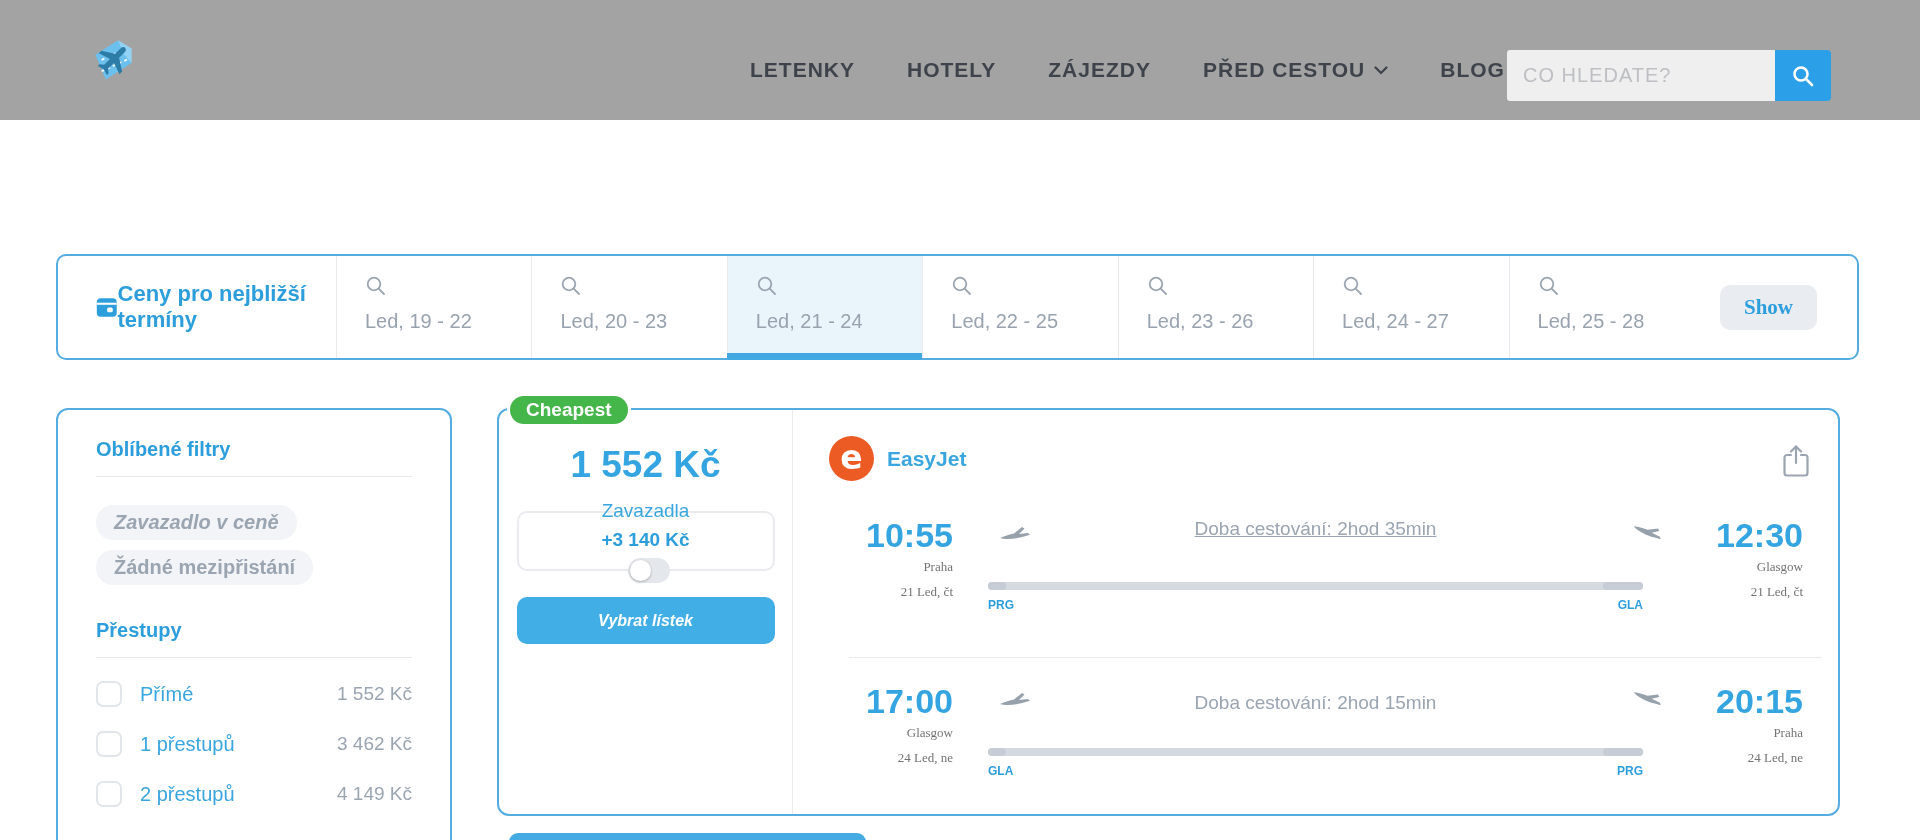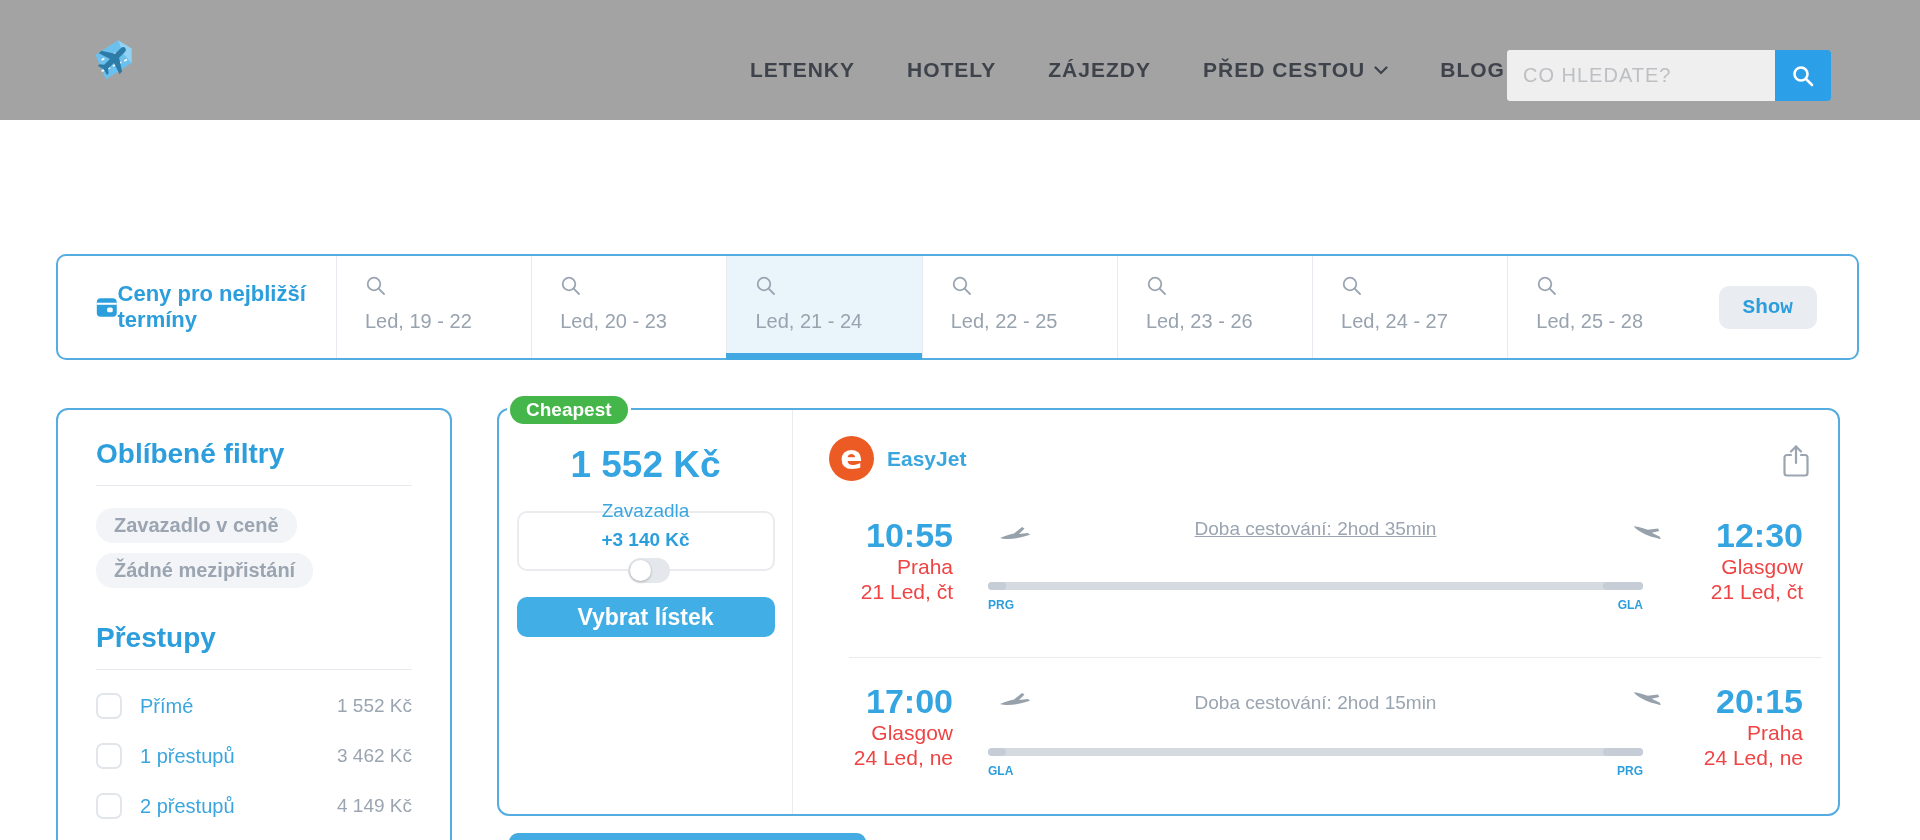--- a/index.html
+++ b/index.html
@@ -26,30 +26,30 @@
     border:2px solid #55ACE0; border-radius:10px; background:#fff; display:flex; align-items:stretch; }
   #datebar-label { width:278px; display:flex; align-items:center; padding-left:38px; flex:none; }
   #datebar-label .title { color:#2D9EDC; font-size:22px; font-weight:700; }
   .date-tab { flex:1; position:relative; border-left:1px solid #E6EAEE; padding:19px 0 17px 28px; cursor:pointer; }
   .date-tab .tab-label { display:block; margin-top:9px; font-size:20px; color:#98A3AF; }
   .date-tab.selected { background:#EAF4FB; }
   .date-tab.selected::after { content:""; position:absolute; left:-1px; right:0; bottom:-2px; height:7px;
     background:#41A8E1; border-radius:0 0 3px 3px; }
   #show-btn { align-self:center; flex:none; margin:0 40px 0 16px; padding:10px 24px; background:#E9EDF1;
     border:none; border-radius:10px; color:#2D9EDC; font-size:21px; font-weight:700; cursor:pointer;
-    font-family:Liberation Mono, monospace; }
+    font-family:Liberation Serif, serif; }
 
   
   #filters { position:absolute; left:56px; top:408px; width:396px; height:560px;
     border:2px solid #55ACE0; border-radius:12px; background:#fff; padding:28px 38px 0 38px; }
-  .panel-title { color:#2D9EDC; font-size:28px; font-weight:700; }
+  .panel-title { color:#2D9EDC; font-size:20px; font-weight:700; }
   .hdivider { height:1px; background:#E6EAEE; margin-top:15px; }
   .chip { display:block; width:fit-content; margin-top:10px; padding:6px 18px; background:#F2F4F7;
     border-radius:17px; color:#9AA5B1; font-size:20px; font-weight:700; cursor:pointer; }
-  .chip:first-of-type { margin-top:22px; }
+  .chip:first-of-type { margin-top:28px;font-style:italic; }
   .stops-title { margin-top:34px; }
   .stop-row { display:flex; align-items:center; margin-top:22px; height:28px; }
   .checkbox { width:26px; height:26px; border:2px solid #E2E6EA; border-radius:7px; background:#fff;
     cursor:pointer; flex:none; }
   .stop-label { margin-left:18px; color:#3AA6DF; font-size:20px; }
   .stop-price { margin-left:auto; color:#9AA5B1; font-size:19px; }
 
   
   #card { position:absolute; left:497px; top:408px; width:1343px; height:408px;
     border:2px solid #55ACE0; border-radius:12px; background:#fff; }
@@ -59,36 +59,36 @@
   #big-price { margin-top:34px; text-align:center; color:#35A5E2; font-size:37px; font-weight:700; }
   #bag-box { margin:25px auto 0; width:258px; height:60px; border:2px solid #E9EBEF; border-radius:10px;
     display:flex; align-items:center; justify-content:center; gap:7px;flex-direction:column; }
   #bag-label { color:#3AA6DF; font-size:19px; }
   #bag-price { color:#2D9EDC; font-size:19px; font-weight:700; }
   #bag-toggle { width:42px; height:25px; background:#E4E7EB; border-radius:13px; position:relative;
     margin-left:6px; cursor:pointer; flex:none; }
   #bag-toggle .knob { position:absolute; left:2px; top:2px; width:21px; height:21px; border-radius:50%;
     background:#fff; box-shadow:0 1px 3px rgba(0,0,0,.25); }
   #select-btn { display:flex; align-items:center; justify-content:center; margin:26px auto 0;
-    width:258px; height:40px; background:#41AEE6; border:none; border-radius:10px; color:#fff;
-    font-size:23px; font-weight:700; cursor:pointer; font-family:"Liberation Sans", sans-serif; }
+    width:258px; height:47px; background:#41AEE6; border:none; border-radius:10px; color:#fff;
+    font-size:16px; font-weight:700; cursor:pointer; font-family:"Liberation Sans", sans-serif;font-style:italic; }
   #vdivider { position:absolute; left:293px; top:0; width:1px; height:100%; background:#E9ECEF; }
   #right-sec { position:absolute; left:294px; top:0; right:0; bottom:0; }
   #airline-row { position:absolute; left:36px; top:26px; display:flex; align-items:center; gap:13px; }
   #airline-logo { width:45px; height:45px; border-radius:50%; background:#ED5B25; color:#fff;
     display:flex; align-items:center; justify-content:center; font-size:33px; font-weight:700;
     font-family:"DejaVu Sans", sans-serif; padding-bottom:3px; }
   #airline-name { color:#3AA6DF; font-size:21px; font-weight:700; }
   #share-btn { position:absolute; right:28px; top:34px; background:none; border:none; cursor:pointer; }
   #leg-divider { position:absolute; left:56px; top:247px; width:973px; height:1px; background:#E9ECEF; }
   .leg { position:absolute; left:0; top:0; width:100%; height:0; }
   .leg .dep-col { position:absolute; left:0; width:160px; text-align:right; }
   .leg .arr-col { position:absolute; left:850px; width:160px; text-align:right; }
   .time { color:#35A5E2; font-size:34px; font-weight:700; line-height:38px; }
-  .city, .fdate { color:#ef4444; font-size:21px; line-height:25px; }
+  .city, .fdate { color:#737373; font-size:13px; line-height:25px;font-family:Liberation Serif, serif; }
   .plane-ico { position:absolute; width:32px; height:22px; }
   .duration { position:absolute; left:195px; width:655px; text-align:center; color:#9AA5B1; font-size:19px; }
   .bar { position:absolute; left:195px; width:655px; height:8px; border-radius:4px; background:#D5DAE1; }
   .bar::before { content:""; position:absolute; left:0; width:18px; height:8px; border-radius:4px; background:#C6CDD6; }
   .bar::after { content:""; position:absolute; right:0; width:40px; height:8px; border-radius:4px; background:#C6CDD6; }
   .codes { position:absolute; left:195px; width:655px; display:flex; justify-content:space-between; }
   .code { color:#2D9EDC; font-size:12px; font-weight:700; }
 
   
   .leg1 .dep-col, .leg1 .arr-col { top:106px; }

